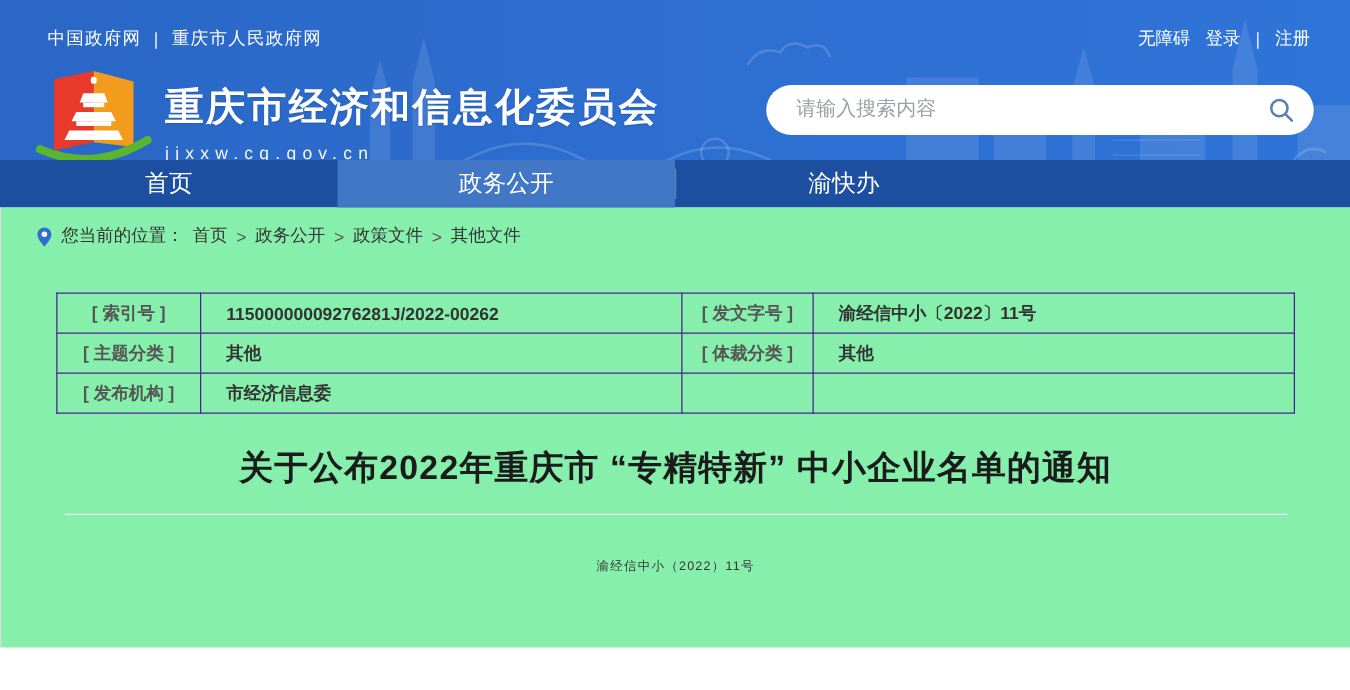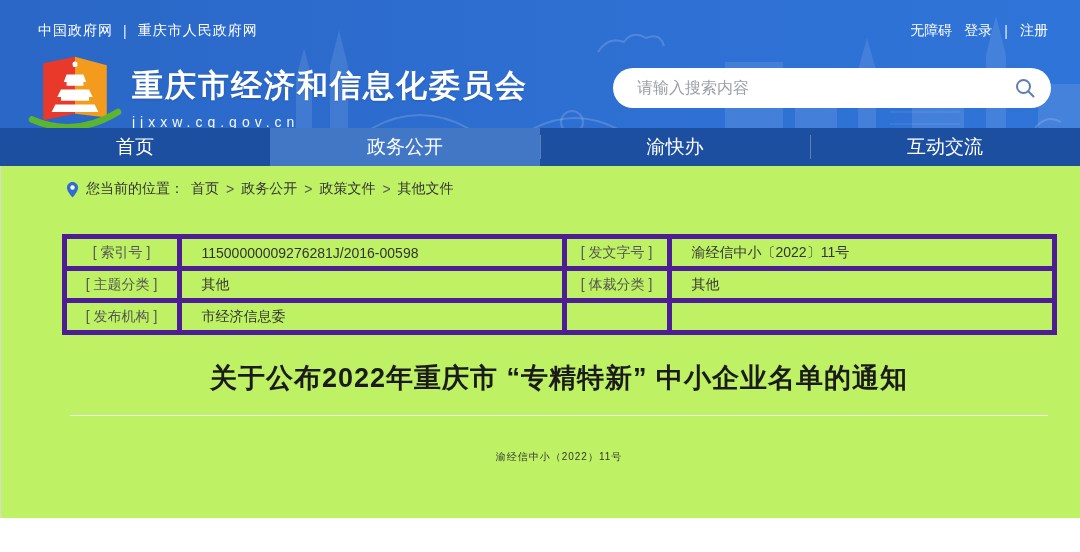--- a/index.html
+++ b/index.html
@@ -133,46 +133,46 @@
   }
   .nav-item.active {
     background: #4277c5;
   }
   .nav-item.active::before { display: none; }
 
   
   .content {
     width: 1080px;
     height: 352px;
-    background: #bef264;
+    background: #86efac;
     border-left: 1px solid #d9d9d9;
-    padding-left: 37px;
   }
   .breadcrumb {
     display: flex;
     align-items: center;
     gap: 7px;
     padding: 14px 0 0 28px;
     font-size: 14px;
     color: #333333;
   }
   .breadcrumb .crumb { cursor: pointer; }
   .crumb-sep { color: #555; }
 
   .meta-table {
     width: 990px;
     margin: 36px auto 0 auto;
     border-collapse: collapse;
     font-size: 14px;
     table-layout: fixed;
   }
   .meta-table td {
-    border: 5px solid #4c1d95;
+    border: 1px solid #4c1d95;
     height: 32px;
     color: #333333;
+    font-weight: bold;
   }
   .meta-table td.lbl {
     text-align: center;
     color: #555555;
   }
   .col-l1 { width: 115px; }
   .col-v1 { width: 385px; }
   .col-l2 { width: 105px; }
   .col-v2 { width: 385px; }
   .meta-table td.val { padding-left: 20px; }
@@ -272,21 +272,20 @@
         <line x1="14.5" y1="14.5" x2="19.5" y2="19.5" stroke="#5d7fae" stroke-width="2" stroke-linecap="round"></line>
       </svg>
     </button>
   </div>
 </div>
 
 <div class="nav">
   <div class="nav-item">首页</div>
   <div class="nav-item active">政务公开</div>
   <div class="nav-item">渝快办</div>
-  <div class="nav-item">互动交流</div>
 </div>
 
 <div class="content">
 
   <div class="breadcrumb">
     <svg width="13" height="17" viewBox="0 0 14 18" aria-hidden="true">
       <path d="M7 1 C3.7 1 1 3.7 1 7 c0 4.4 6 10.4 6 10.4 S13 11.4 13 7 C13 3.7 10.3 1 7 1 Z" fill="#2e6ed0"></path>
       <circle cx="7" cy="6.8" r="2.4" fill="#ffffff"></circle>
     </svg>
     <span>您当前的位置：</span>
@@ -296,21 +295,21 @@
     <span class="crumb-sep">&gt;</span>
     <span class="crumb">政策文件</span>
     <span class="crumb-sep">&gt;</span>
     <span class="crumb">其他文件</span>
   </div>
 
   <table class="meta-table">
     <tbody>
       <tr>
         <td class="lbl col-l1">[ 索引号 ]</td>
-        <td class="val col-v1">11500000009276281J/2016-00598</td>
+        <td class="val col-v1">11500000009276281J/2022-00262</td>
         <td class="lbl col-l2">[ 发文字号 ]</td>
         <td class="val col-v2">渝经信中小〔2022〕11号</td>
       </tr>
       <tr>
         <td class="lbl col-l1">[ 主题分类 ]</td>
         <td class="val col-v1">其他</td>
         <td class="lbl col-l2">[ 体裁分类 ]</td>
         <td class="val col-v2">其他</td>
       </tr>
       <tr>

